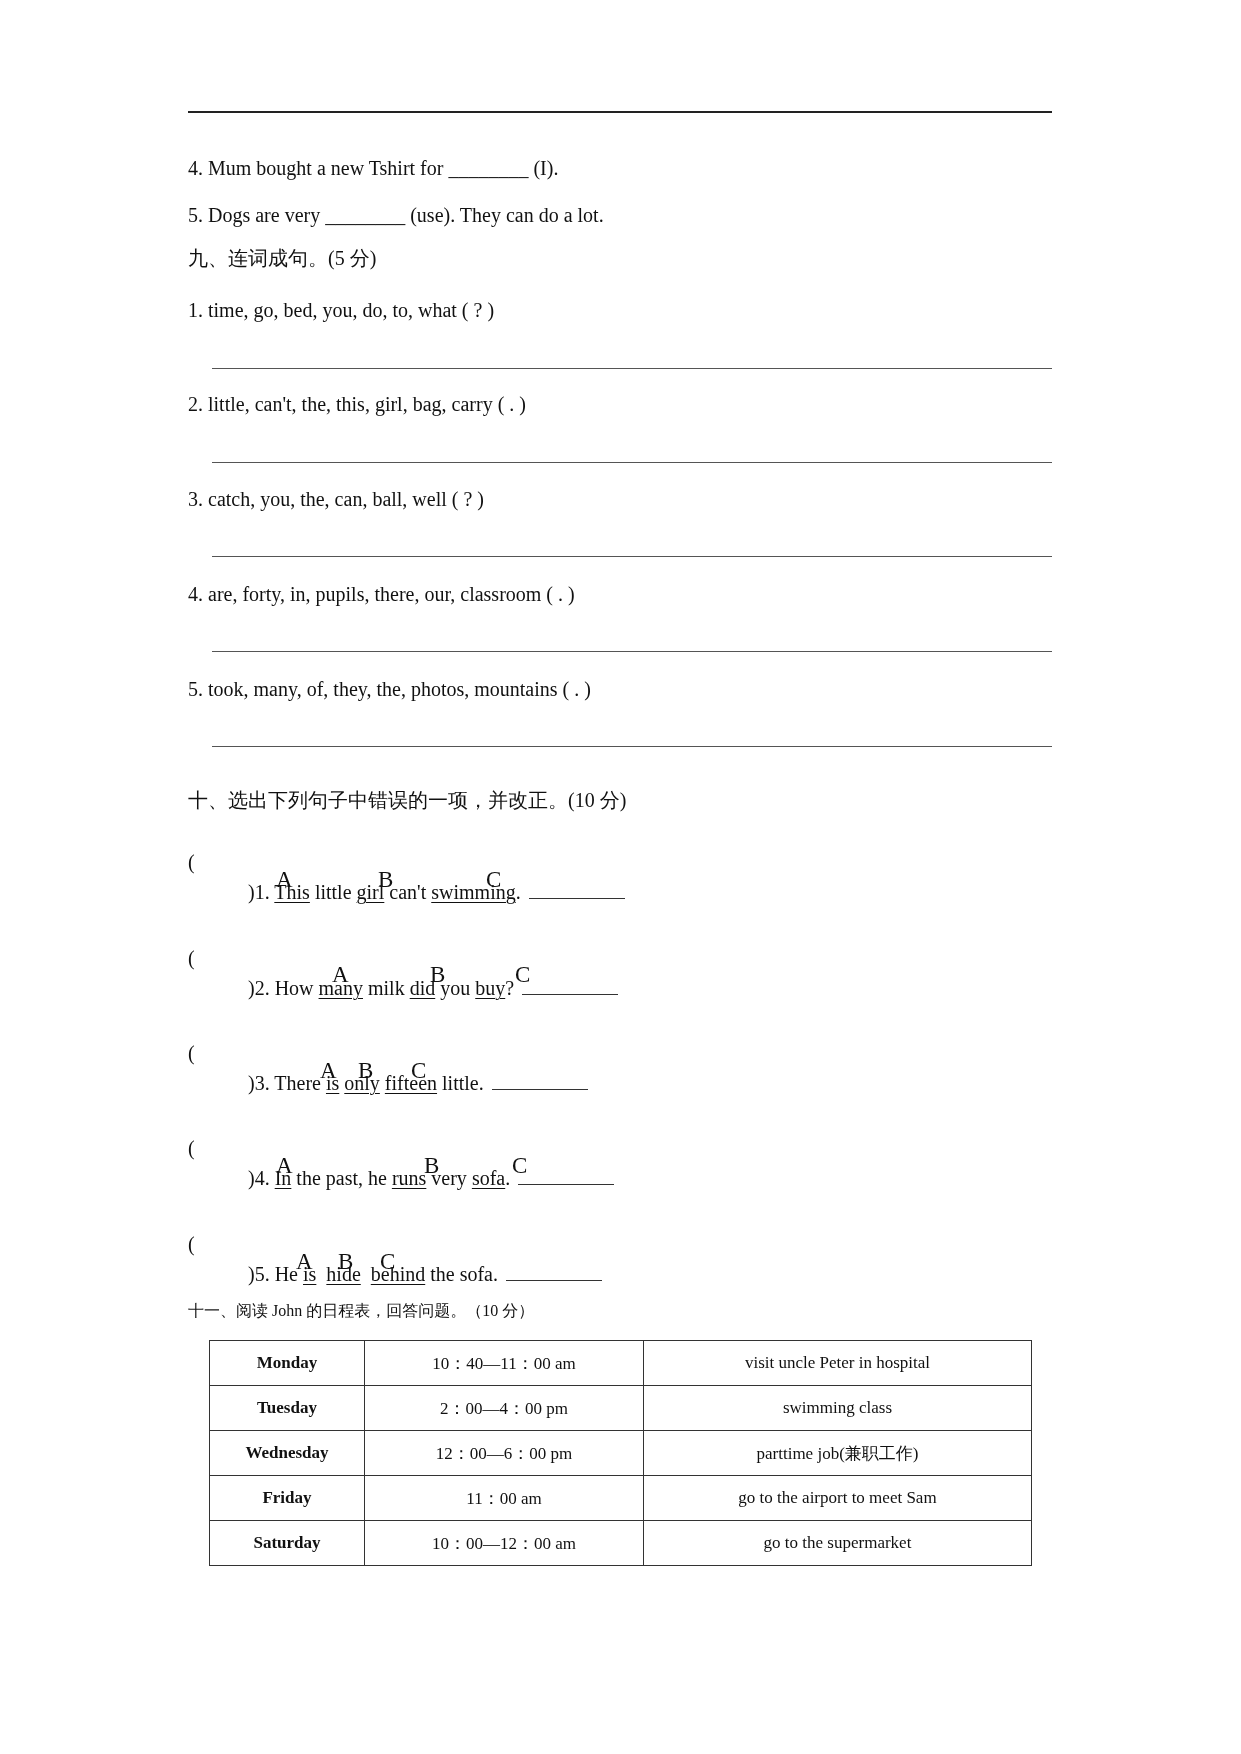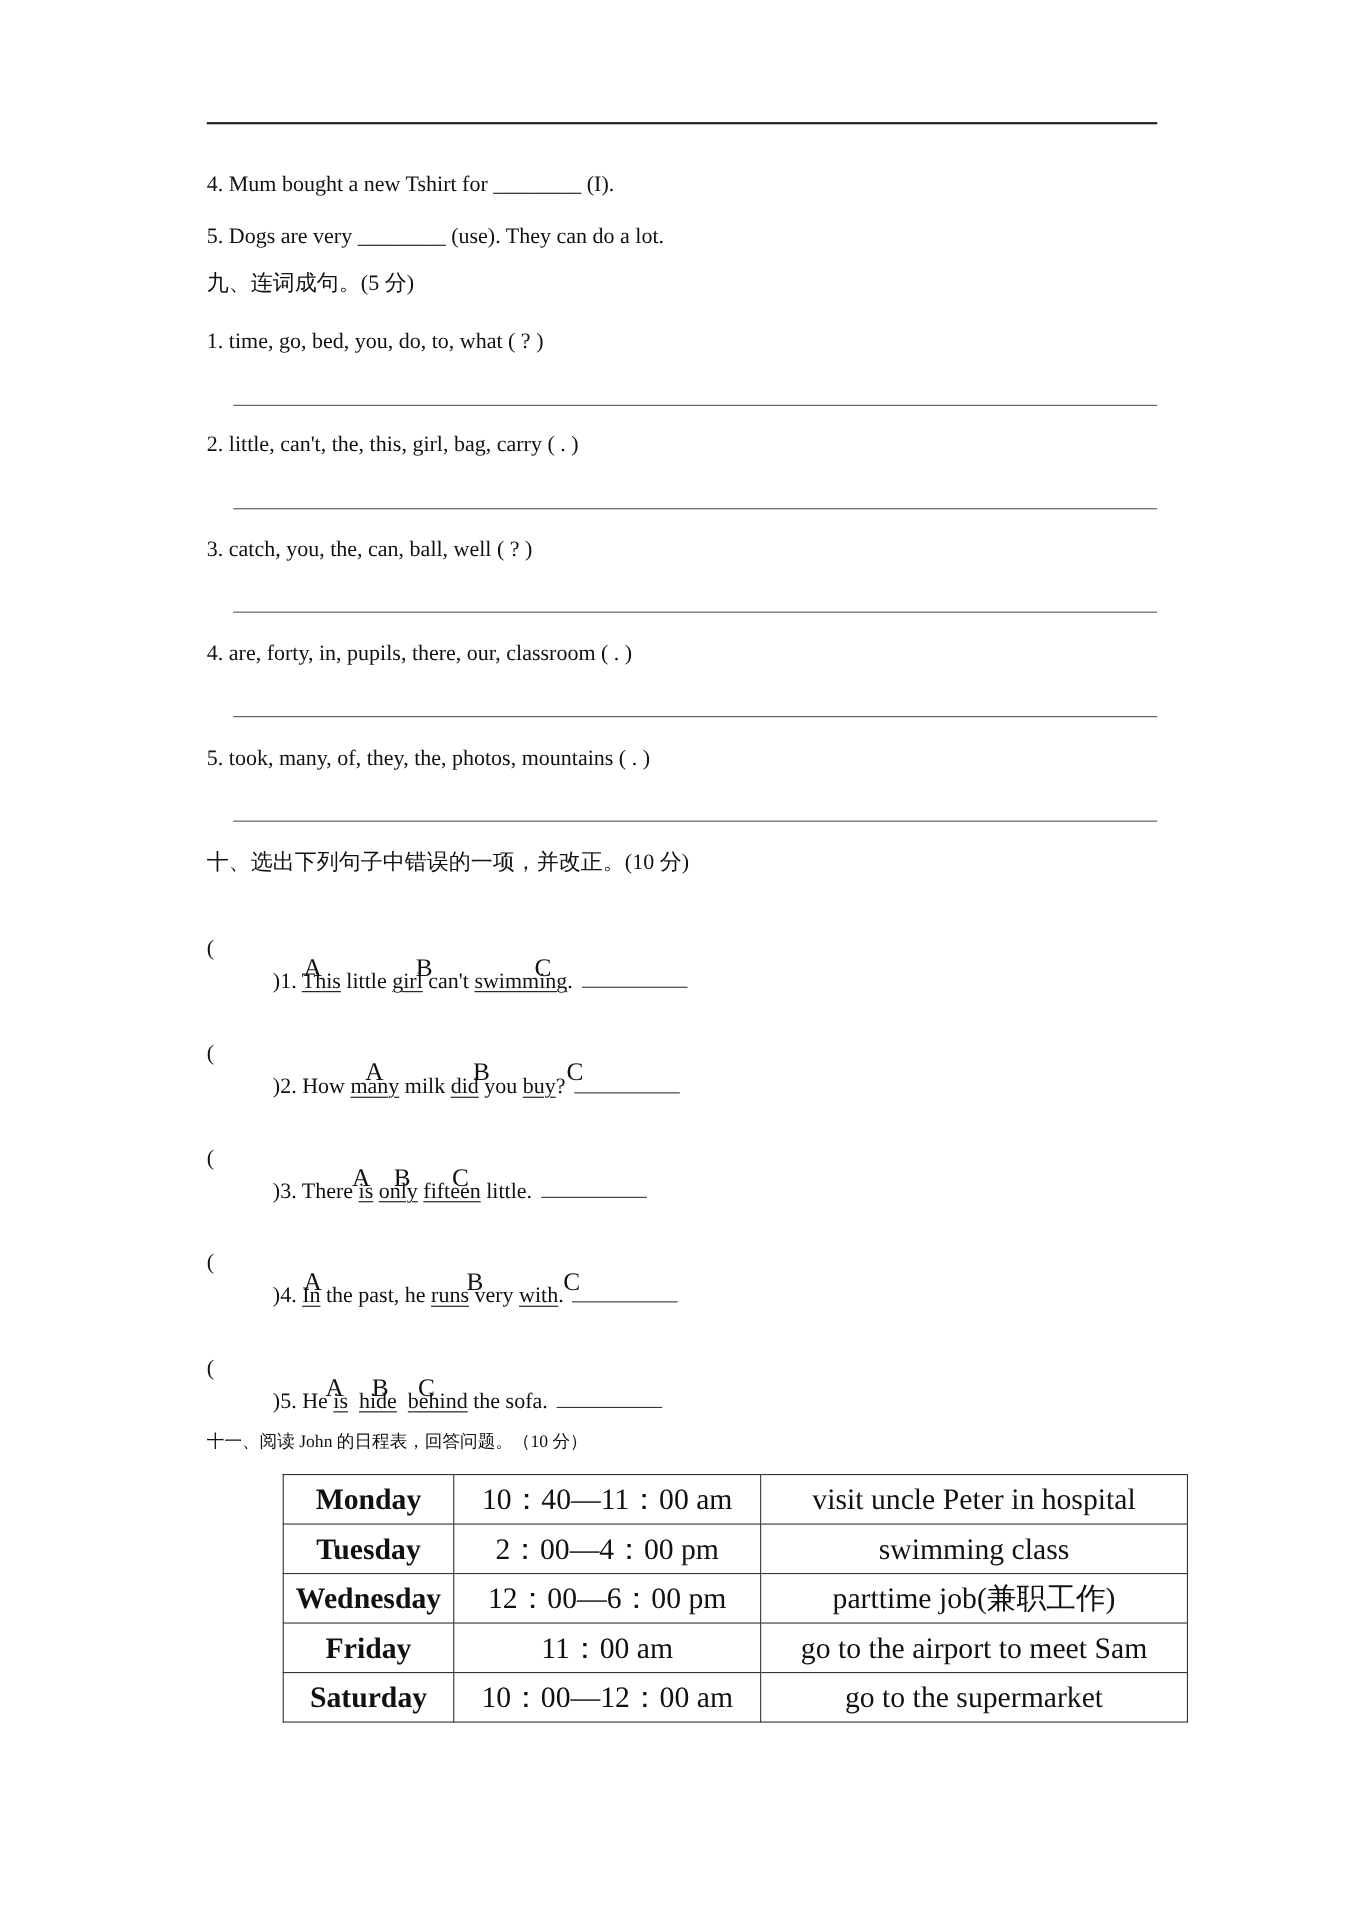--- a/index.html
+++ b/index.html
@@ -7,21 +7,21 @@
          font-family: "Liberation Serif", "DejaVu Serif", serif; color: #111; }
   .rule { position: absolute; left: 188px; top: 111px; width: 864px; height: 2px; background: #222; }
   .line { position: absolute; left: 188px; font-size: 20px; line-height: 30px; white-space: pre; }
   .ans { position: absolute; left: 212px; width: 840px; height: 1px; background: #555; }
   .u { text-decoration: underline; text-underline-offset: 3px; text-decoration-thickness: 1px; }
   .blank { display: inline-block; width: 96px; border-bottom: 1px solid #333; height: 20px; vertical-align: baseline; margin-left: 8px; }
   .paren-l { position: absolute; left: 0; }
   .qtext { position: absolute; left: 60px; text-align: right; }
   .letter { position: absolute; font-size: 23px; line-height: 30px; }
   .h11 { font-size: 16px; }
-  table.sched { position: absolute; left: 209px; top: 1340px; width: 823px; border-collapse: collapse; font-size: 27px; margin-left: 48px; }
+  table.sched { position: absolute; left: 209px; top: 1340px; width: 823px; border-collapse: collapse; font-size: 17px; }
   table.sched td { border: 1.5px solid #333; height: 44px; text-align: center; padding: 0; }
   table.sched td.day { font-weight: bold; width: 154px; }
   table.sched td.time { width: 278px; }
 </style>
 </head>
 <body>
 
 <div class="rule"></div>
 
 <div class="line" style="top:153px"><span>4. Mum bought a new Tshirt for </span><span>________</span><span> (I).</span></div>
@@ -32,21 +32,21 @@
 <div class="ans" style="top:368px"></div>
 <div class="line" style="top:389px">2. little, can't, the, this, girl, bag, carry ( . )</div>
 <div class="ans" style="top:462px"></div>
 <div class="line" style="top:484px">3. catch, you, the, can, ball, well ( ? )</div>
 <div class="ans" style="top:556px"></div>
 <div class="line" style="top:579px">4. are, forty, in, pupils, there, our, classroom ( . )</div>
 <div class="ans" style="top:651px"></div>
 <div class="line" style="top:674px">5. took, many, of, they, the, photos, mountains ( . )</div>
 <div class="ans" style="top:746px"></div>
 
-<div class="line" style="top:769px">十、选出下列句子中错误的一项，并改正。(10 分)</div>
+<div class="line" style="top:785px">十、选出下列句子中错误的一项，并改正。(10 分)</div>
 
 <div class="line" style="top:817px; width:700px;">
   <span class="paren-l">(</span>
   <span class="qtext"><span>)1. </span><span class="u">This</span><span> little </span><span class="u">girl</span><span> can't </span><span class="u">swimming</span><span>.</span><span class="blank"></span></span>
 </div>
 <div class="letter" style="top:865px; left:276px">A</div>
 <div class="letter" style="top:865px; left:378px">B</div>
 <div class="letter" style="top:865px; left:486px">C</div>
 
 <div class="line" style="top:913px; width:700px;">
@@ -60,21 +60,21 @@
 <div class="line" style="top:1008px; width:700px;">
   <span class="paren-l">(</span>
   <span class="qtext"><span>)3. </span><span>There </span><span class="u">is</span><span> </span><span class="u">only</span><span> </span><span class="u">fifteen</span><span> little.</span><span class="blank"></span></span>
 </div>
 <div class="letter" style="top:1056px; left:320px">A</div>
 <div class="letter" style="top:1056px; left:358px">B</div>
 <div class="letter" style="top:1056px; left:411px">C</div>
 
 <div class="line" style="top:1103px; width:700px;">
   <span class="paren-l">(</span>
-  <span class="qtext"><span>)4. </span><span class="u">In</span><span> the past, he </span><span class="u">runs</span><span> very </span><span class="u">with</span><span>.</span><span class="blank"></span></span>
+  <span class="qtext"><span>)4. </span><span class="u">In</span><span> the past, he </span><span class="u">runs</span><span> very </span><span class="u">sofa</span><span>.</span><span class="blank"></span></span>
 </div>
 <div class="letter" style="top:1151px; left:276px">A</div>
 <div class="letter" style="top:1151px; left:424px">B</div>
 <div class="letter" style="top:1151px; left:512px">C</div>
 
 <div class="line" style="top:1199px; width:700px;">
   <span class="paren-l">(</span>
   <span class="qtext"><span>)5. </span><span>He </span><span class="u">is</span><span>  </span><span class="u">hide</span><span>  </span><span class="u">behind</span><span> the sofa.</span><span class="blank"></span></span>
 </div>
 <div class="letter" style="top:1247px; left:296px">A</div>

